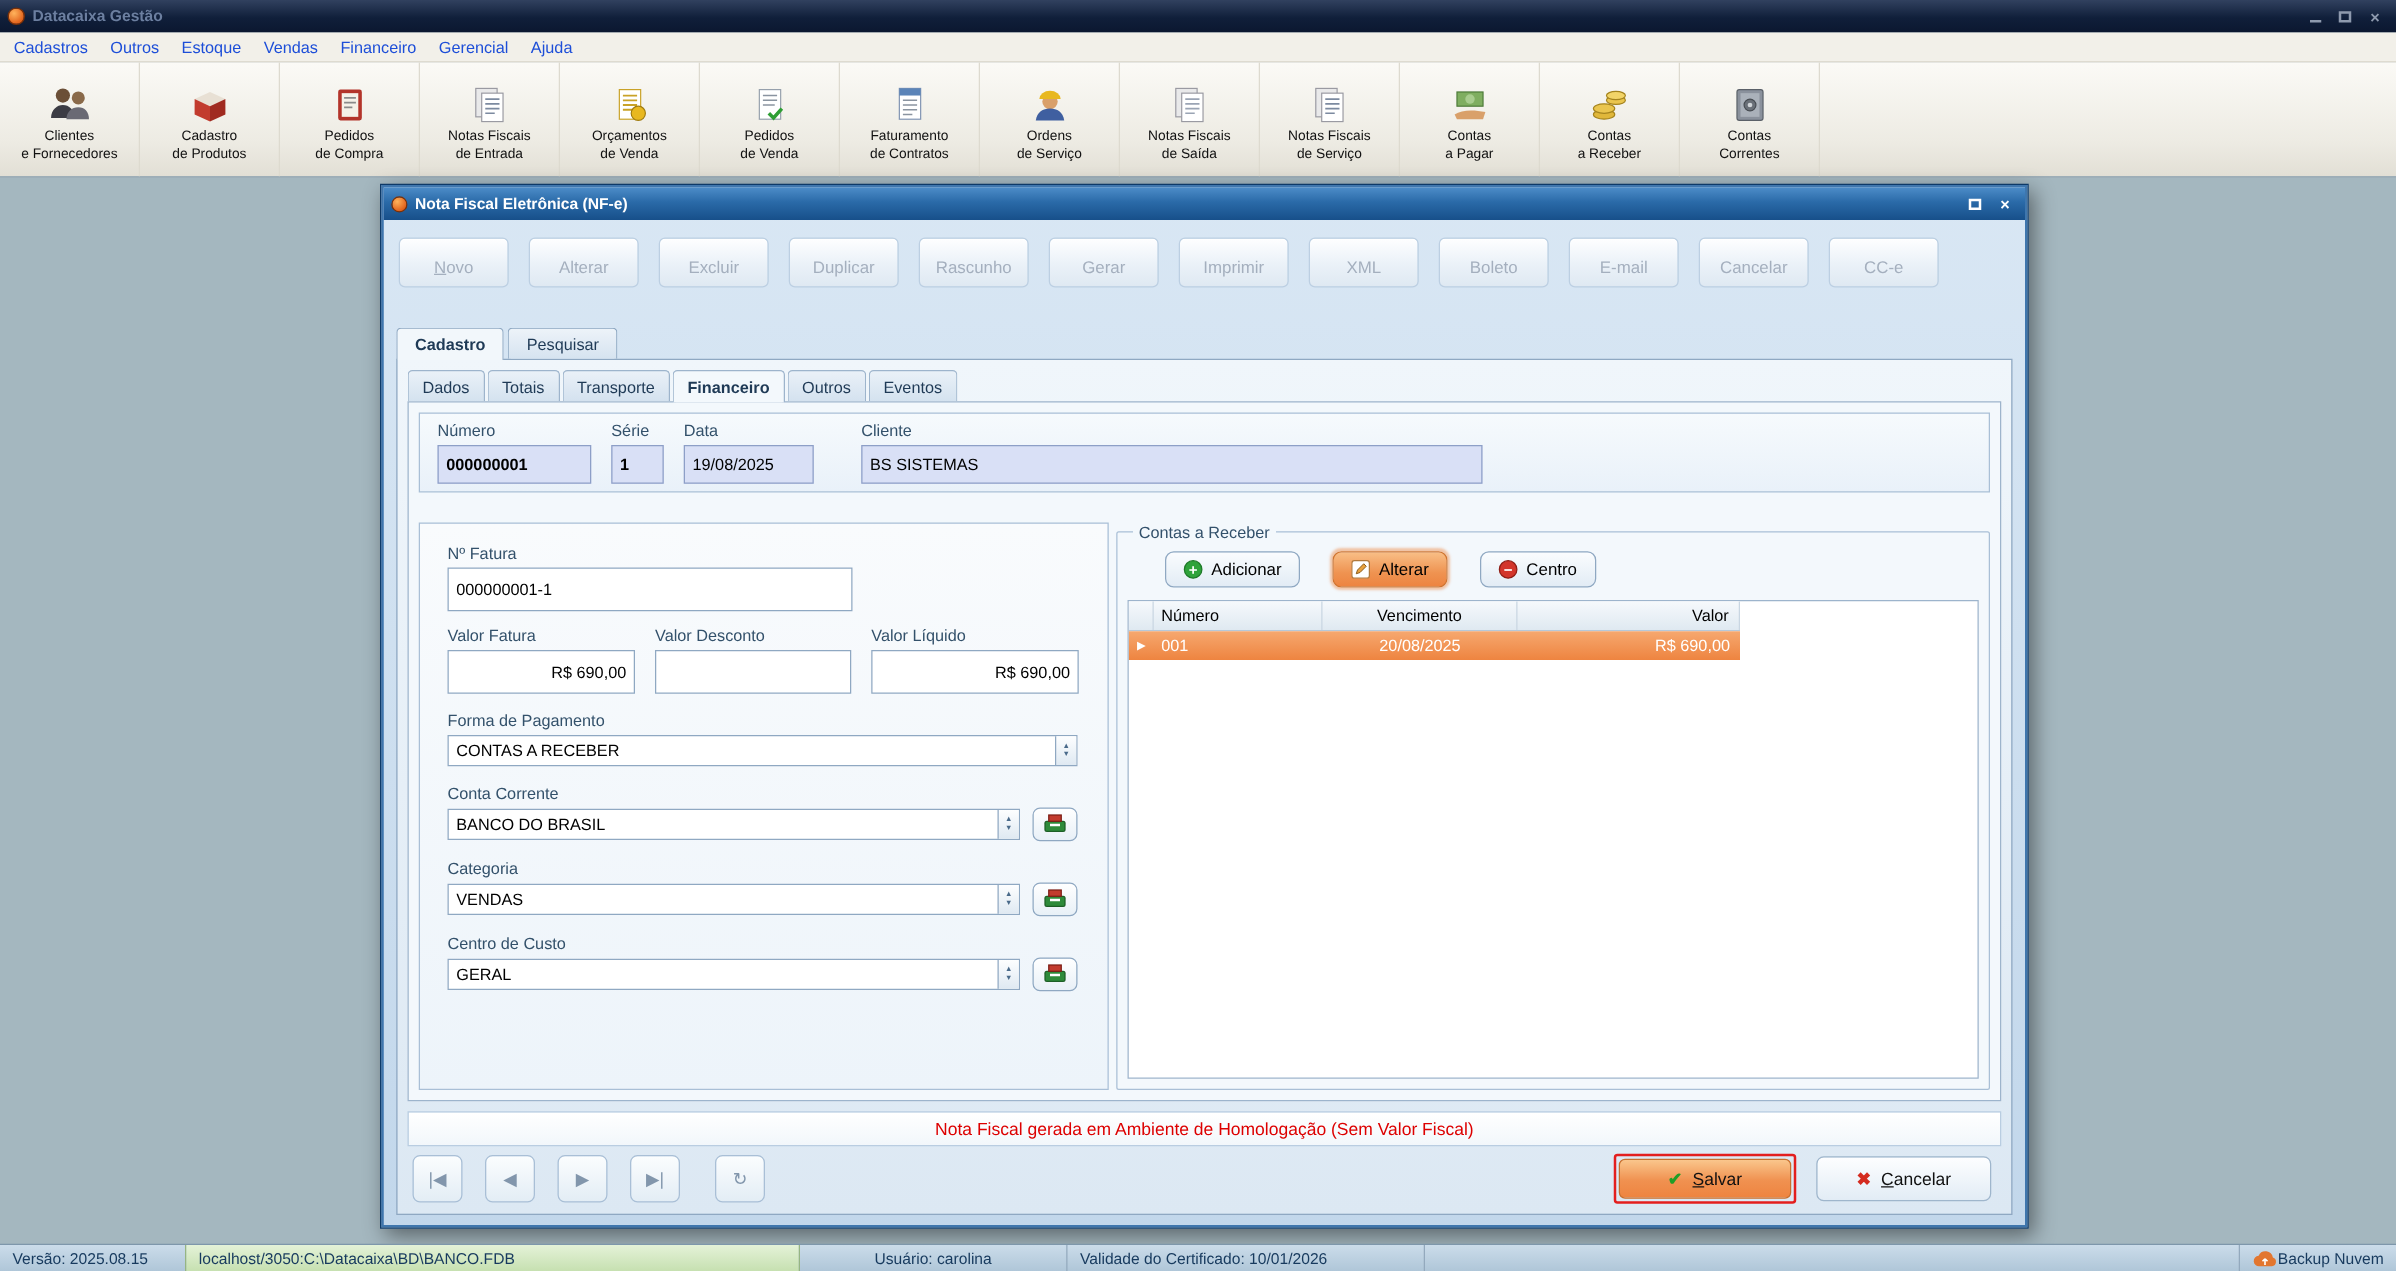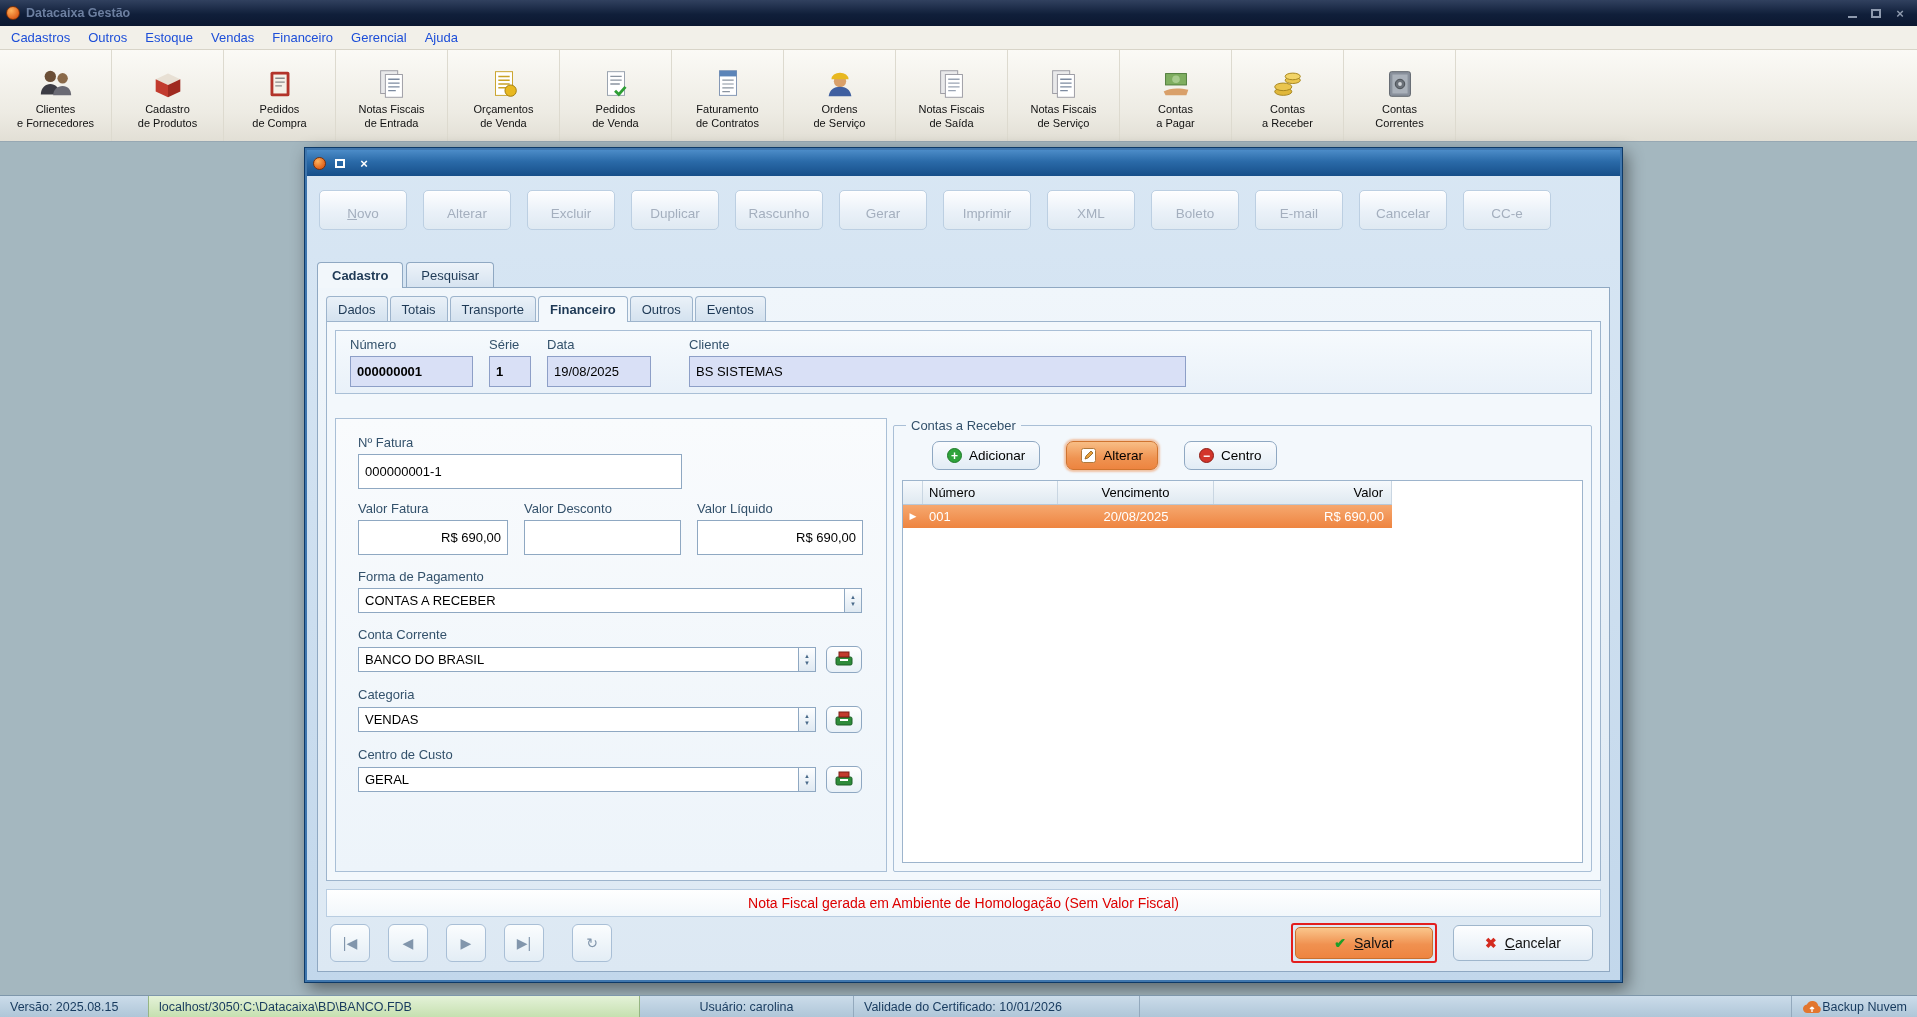--- a/index.html
+++ b/index.html
@@ -296,20 +296,21 @@
         </svg>
       </span>
     <span class="tl">Contas</span>
       <span class="tl">Correntes</span>
   </button>
 </div>
 
 <div class="dialog">
   <div class="dlg-tb">
     <span class="app-dot small"></span>
+    <span class="dlg-title">Nota Fiscal Eletrônica (NF-e)</span>
     <span class="dwc">
         <span class="wc-max"></span>
       </span>
     <span class="dwc">
         <span class="wc-x">×</span>
       </span>
   </div>
   <div class="dlg-body">
 
     <div class="dlg-actions">

